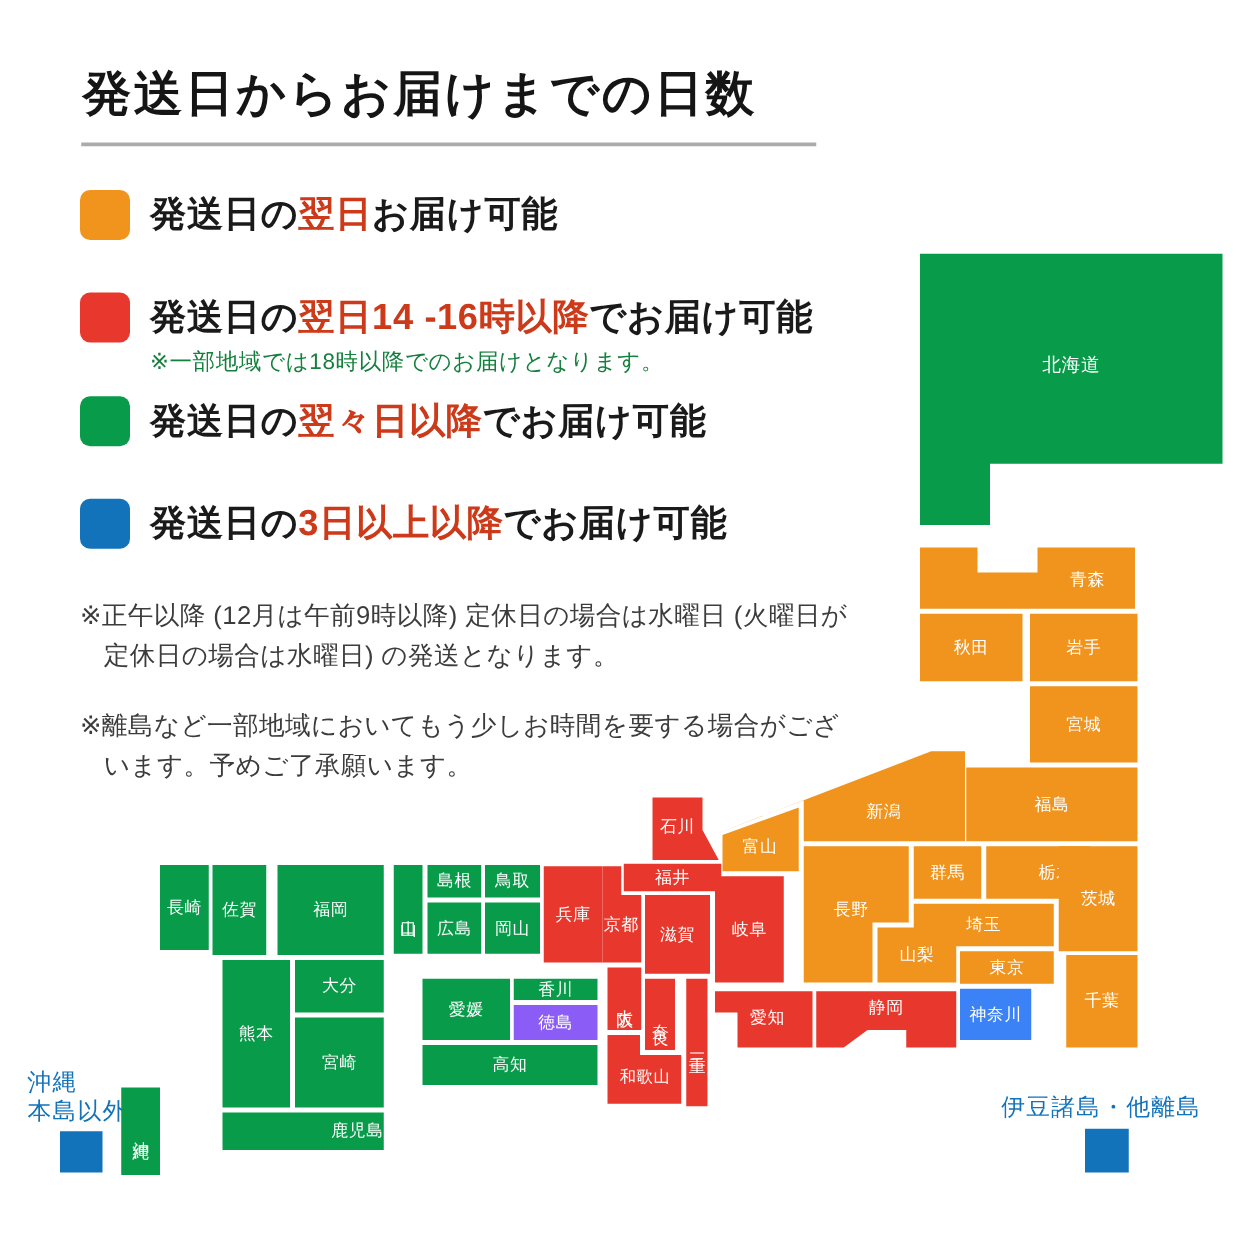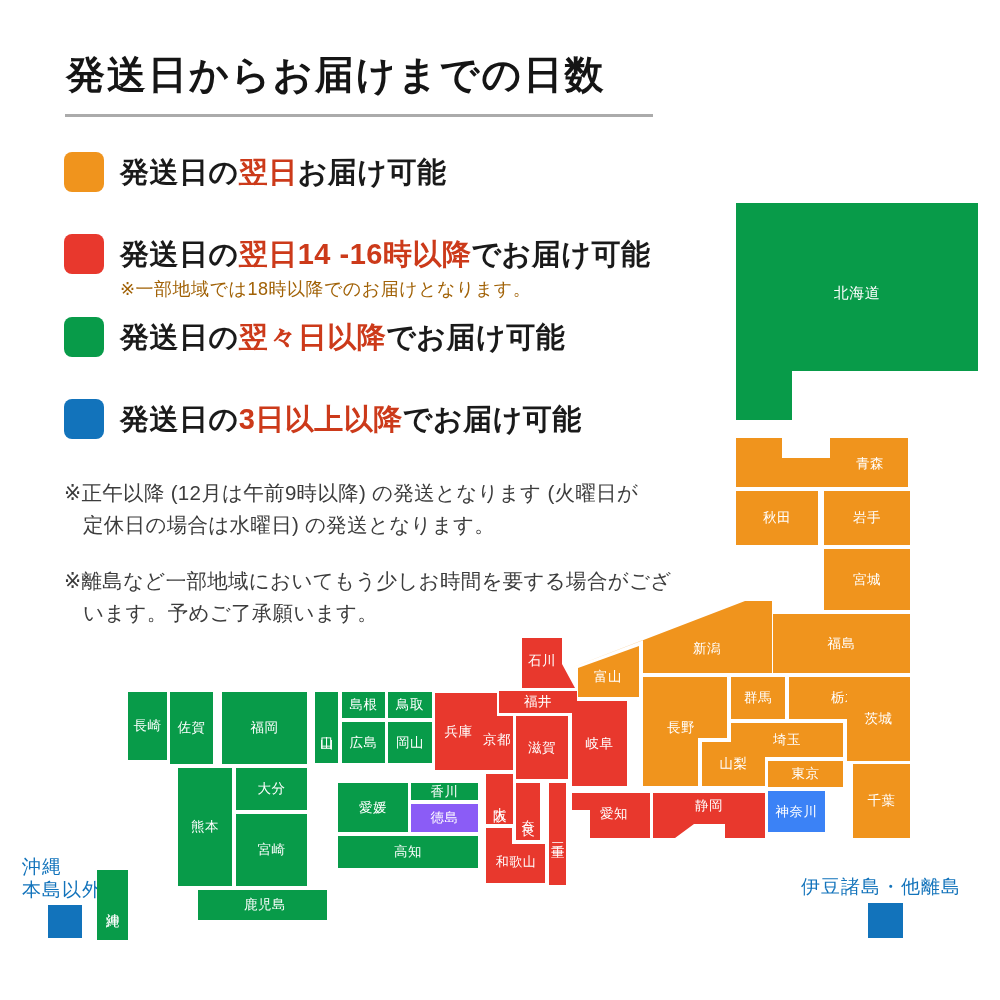--- a/index.html
+++ b/index.html
@@ -10,33 +10,33 @@
   .page-title{position:absolute;left:66px;top:48px;margin:0;font-size:39px;font-weight:bold;
               color:#151515;letter-spacing:2px;}
   .title-divider{position:absolute;left:65px;top:114px;width:588px;height:3px;background:#ababab;}
 
   
   .legend-row{position:absolute;left:64px;display:flex;align-items:flex-start;}
   .legend-swatch{width:40px;height:40px;border-radius:8px;flex:none;}
   .legend-text{margin-left:16px;font-size:29px;font-weight:bold;color:#1a1a1a;line-height:40px;
                letter-spacing:0.5px;white-space:nowrap;}
   .legend-em{color:#cc3a1a;}
-  .legend-sub{margin-left:16px;margin-top:3px;font-size:18px;color:#a16207;letter-spacing:0.5px;}
+  .legend-sub{margin-left:16px;margin-top:3px;font-size:18px;color:#15803d;letter-spacing:0.5px;}
 
   
   .notes{position:absolute;left:64px;top:477px;width:630px;font-size:20.5px;color:#3c3c3c;
          line-height:1.58;letter-spacing:0.3px;}
   .note{margin:0 0 23px 0;}
   .note-line2{padding-left:19px;}
 
   
   .map-layer{position:absolute;left:0;top:0;width:1000px;height:1000px;}
   .map-svg{position:absolute;left:0;top:0;}
   .pref{position:absolute;display:flex;align-items:center;justify-content:center;}
-  .pref.align-left{justify-content:center;padding-left:5px;box-sizing:border-box;margin-left:20px;}
+  .pref.align-left{justify-content:flex-end;padding-left:5px;box-sizing:border-box;}
   .pref-label{color:#ffffff;font-size:13.5px;font-weight:500;letter-spacing:0.5px;
               white-space:nowrap;line-height:1;}
   .pref-label.vertical{writing-mode:vertical-rl;letter-spacing:3px;}
   .poly-label{position:absolute;transform:translate(-50%,-50%);}
   .remote-note{position:absolute;color:#1273bb;font-size:19px;font-weight:500;
                letter-spacing:1px;line-height:1.2;white-space:nowrap;}
 </style>
 </head>
 <body>
 
@@ -69,21 +69,21 @@
 
   <div class="legend-row" style="top:399px;">
     <div class="legend-swatch" style="background: rgb(18, 115, 187);"></div>
     <div>
       <div class="legend-text"><span>発送日の</span><span class="legend-em">3日以上以降</span><span>でお届け可能</span></div>
     </div>
   </div>
 
   <div class="notes">
     <div class="note">
-      <div>※正午以降 (12月は午前9時以降) の発送となります (火曜日が</div>
+      <div>※正午以降 (12月は午前9時以降) 定休日の場合は水曜日 (火曜日が</div>
       <div class="note-line2">定休日の場合は水曜日) の発送となります。</div>
     </div>
     <div class="note">
       <div>※離島など一部地域においてもう少しお時間を要する場合がござ</div>
       <div class="note-line2">います。予めご了承願います。</div>
     </div>
   </div>
 
   <div class="map-layer" id="map-layer">
     <svg class="map-svg" id="map-svg" width="1000" height="1000" viewBox="0 0 1000 1000">

